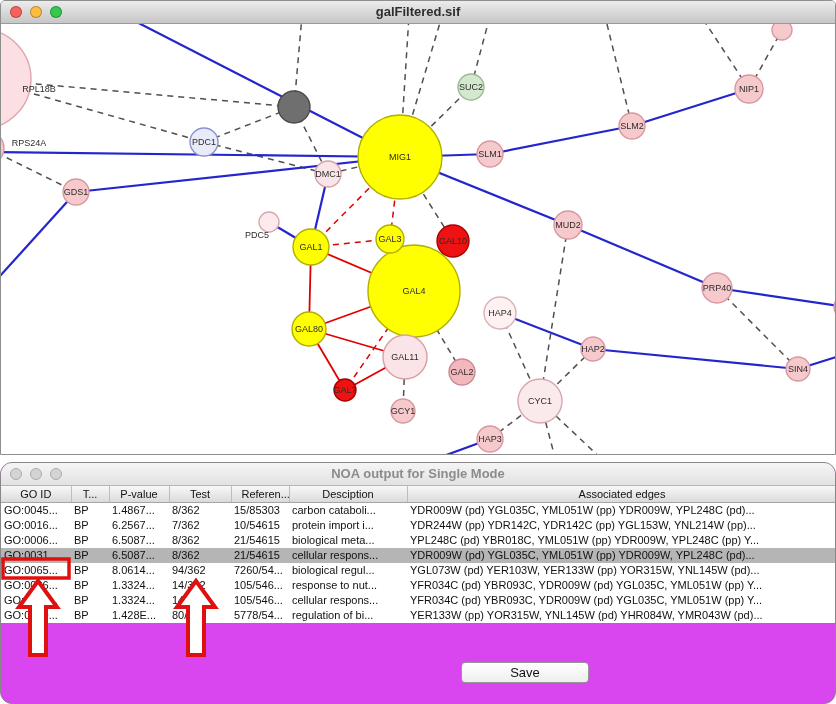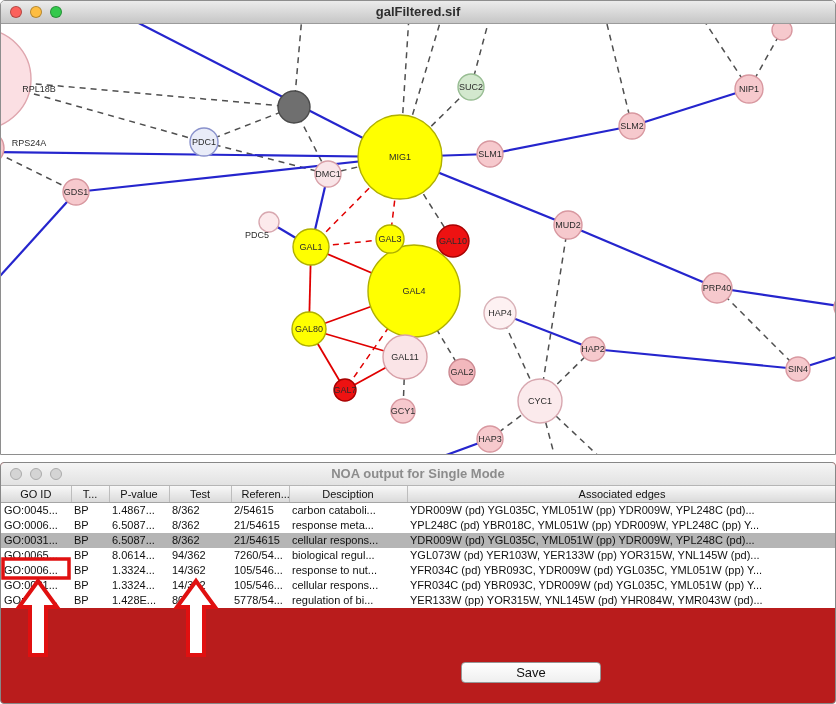--- a/index.html
+++ b/index.html
@@ -2,21 +2,21 @@
 <html><head>
 <meta charset="utf-8">
 <style>
   html,body{margin:0;padding:0;}
   body{
     width:836px;height:704px;position:relative;background:#ffffff;
     font-family:"Liberation Sans",sans-serif;overflow:hidden;
   }
   .window{position:absolute;box-sizing:border-box;background:#fff;}
   #graph-window{top:0;left:0;width:836px;height:455px;border:1px solid #8e8e8e;border-radius:5px 5px 0 0;overflow:hidden;}
-  #noa-window{top:462px;left:0;width:836px;height:242px;border:1px solid #878787;border-radius:4px;overflow:hidden;background:#b91c1c;}
+  #noa-window{top:462px;left:0;width:836px;height:242px;border:1px solid #878787;border-radius:12px;overflow:hidden;background:#d946ef;}
   .titlebar{
     height:22px;background:linear-gradient(#ececec,#c6c6c6);
     border-bottom:1px solid #9b9b9b;position:relative;text-align:center;
     line-height:22px;font-size:13px;color:#2e2e2e;font-weight:bold;
   }
   .titlebar.inactive{background:linear-gradient(#f5f5f5,#e2e2e2);color:#8c8c8c;font-weight:bold;border-bottom:1px solid #b5b5b5;}
   .traffic{position:absolute;left:9px;top:5px;display:flex;gap:8px;}
   .light{width:12px;height:12px;border-radius:50%;box-sizing:border-box;border:1px solid rgba(0,0,0,.28);}
   .light.close{background:#fb615c;}
   .light.min{background:#fdbd41;}
@@ -29,21 +29,21 @@
   #noa-table th{
     height:16px;font-weight:normal;font-size:11px;
     background:linear-gradient(#f8f8f8,#dadada);
     border-right:1px solid #bdbdbd;border-bottom:1px solid #a5a5a5;
     overflow:hidden;white-space:nowrap;padding:0 10px;
   }
   #noa-table td{height:15px;line-height:15px;padding:0 3px;overflow:hidden;white-space:nowrap;}
   #noa-table tr.selected{background:#b5b5b5;}
   td.c3,td.c4{}
   .mac-button{
-    position:absolute;width:140px;height:21px;
+    position:absolute;width:128px;height:21px;
     background:linear-gradient(#ffffff,#efefef);
     border:1px solid #979797;border-radius:4px;
     font-family:"Liberation Sans",sans-serif;font-size:13px;color:#111;
     line-height:19px;padding:0;
   }
   #save-btn{left:460px;top:199px;}
   #cancel-btn{left:680px;top:199px;}
   #annotations{position:absolute;left:0;top:0;pointer-events:none;}
 </style>
 </head>
@@ -202,31 +202,40 @@
           <th>Desciption</th>
           <th>Associated edges</th>
         </tr>
       </thead>
     <tbody>
         <tr>
           <td class="c0">GO:0045...</td>
           <td class="c1">BP</td>
           <td class="c2">1.4867...</td>
           <td class="c3">8/362</td>
-          <td class="c4">2/54615</td>
+          <td class="c4">15/85303</td>
           <td class="c5">carbon cataboli...</td>
           <td class="c6">YDR009W (pd) YGL035C, YML051W (pp) YDR009W, YPL248C (pd)...</td>
+        </tr>
+        <tr>
+          <td class="c0">GO:0016...</td>
+          <td class="c1">BP</td>
+          <td class="c2">6.2567...</td>
+          <td class="c3">7/362</td>
+          <td class="c4">10/54615</td>
+          <td class="c5">protein import i...</td>
+          <td class="c6">YDR244W (pp) YDR142C, YDR142C (pp) YGL153W, YNL214W (pp)...</td>
         </tr>
         <tr>
           <td class="c0">GO:0006...</td>
           <td class="c1">BP</td>
           <td class="c2">6.5087...</td>
           <td class="c3">8/362</td>
           <td class="c4">21/54615</td>
-          <td class="c5">response meta...</td>
+          <td class="c5">biological meta...</td>
           <td class="c6">YPL248C (pd) YBR018C, YML051W (pp) YDR009W, YPL248C (pp) Y...</td>
         </tr>
         <tr class="selected">
           <td class="c0">GO:0031...</td>
           <td class="c1">BP</td>
           <td class="c2">6.5087...</td>
           <td class="c3">8/362</td>
           <td class="c4">21/54615</td>
           <td class="c5">cellular respons...</td>
           <td class="c6">YDR009W (pd) YGL035C, YML051W (pp) YDR009W, YPL248C (pd)...</td>

